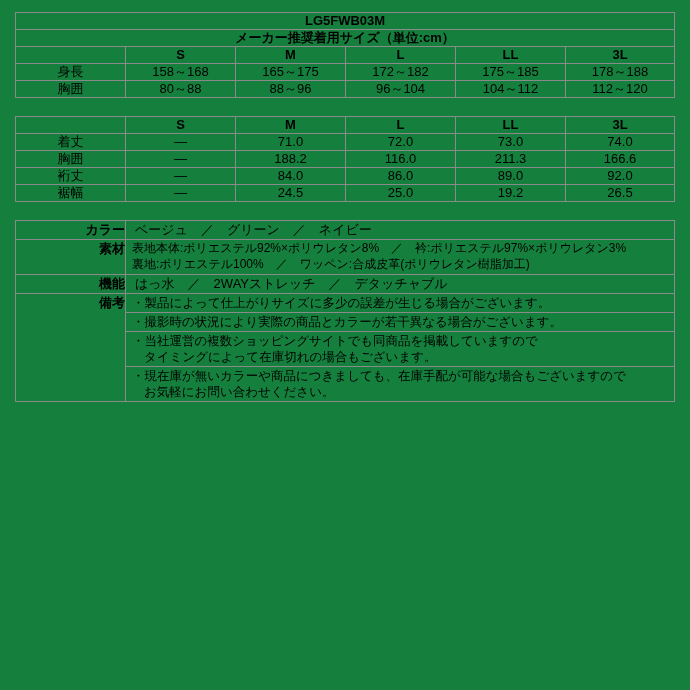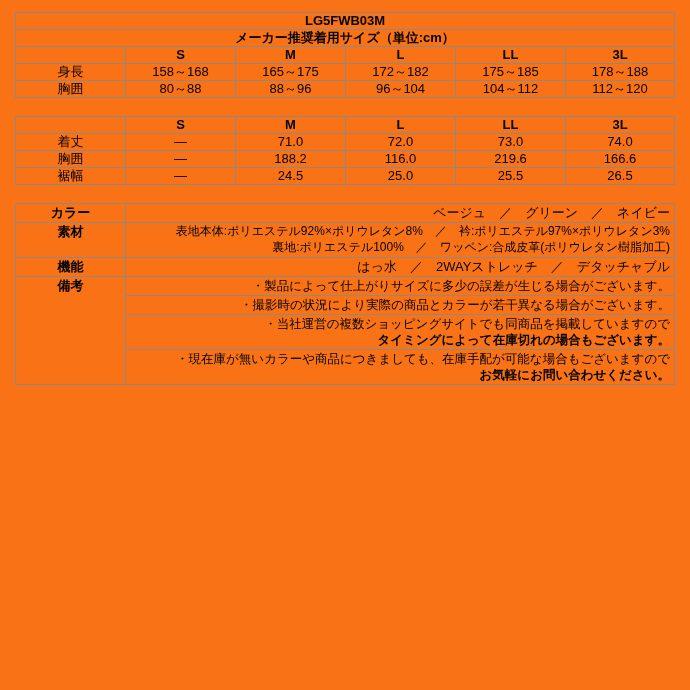--- a/index.html
+++ b/index.html
@@ -6,21 +6,21 @@
     margin: 0;
     padding: 0;
     background: #ffffff;
     font-family: "Liberation Sans", "DejaVu Sans", sans-serif;
     color: #000000;
   }
   .page {
     position: relative;
     width: 690px;
     height: 690px;
-    background: #f97316;
+    background: #15803d;
     overflow: hidden;
     box-sizing: border-box;
     padding: 12px 16px 0 15px;
   }
   table.spec {
     border-collapse: collapse;
     table-layout: fixed;
     width: 659px;
     margin-bottom: 18px;
   }
@@ -43,43 +43,43 @@
   }
   td.hdr {
     font-weight: bold;
   }
   td.row-label {
     font-weight: normal;
   }
   
   table.details td.d-label {
     font-weight: bold;
-    text-align: center;
+    text-align: right;
     vertical-align: top;
     padding-top: 1px;
   }
   table.details td.d-value {
-    text-align: right;
+    text-align: left;
     padding: 1px 4px 1px 9px;
     white-space: nowrap;
   }
   td.material-cell {
     font-size: 12px !important;
     line-height: 15.5px !important;
     height: auto !important;
     padding: 1px 4px 2px 6px !important;
   }
   td.note-cell {
     font-size: 12.5px !important;
     line-height: 16px !important;
     height: auto !important;
     padding: 1px 4px 1px 6px !important;
   }
   .note-line { white-space: nowrap; }
-  .note-line.cont { padding-left: 12px; font-weight: bold; }
+  .note-line.cont { padding-left: 12px; }
 </style>
 </head>
 <body>
 
 <div class="page">
 
   <table class="spec">
     <colgroup>
       <col style="width:110px">
         <col style="width:110px">
@@ -146,29 +146,37 @@
         <td>71.0</td>
         <td>72.0</td>
         <td>73.0</td>
         <td>74.0</td>
       </tr>
       <tr>
         <td class="row-label">胸囲</td>
         <td>―</td>
         <td>188.2</td>
         <td>116.0</td>
-        <td>219.6</td>
+        <td>211.3</td>
         <td>166.6</td>
+      </tr>
+      <tr>
+        <td class="row-label">裄丈</td>
+        <td>―</td>
+        <td>84.0</td>
+        <td>86.0</td>
+        <td>89.0</td>
+        <td>92.0</td>
       </tr>
       <tr>
         <td class="row-label">裾幅</td>
         <td>―</td>
         <td>24.5</td>
         <td>25.0</td>
-        <td>25.5</td>
+        <td>19.2</td>
         <td>26.5</td>
       </tr>
     </tbody>
   </table>
 
   <table class="spec details">
     <colgroup>
       <col style="width:110px">
         <col style="width:549px">
     </colgroup>

